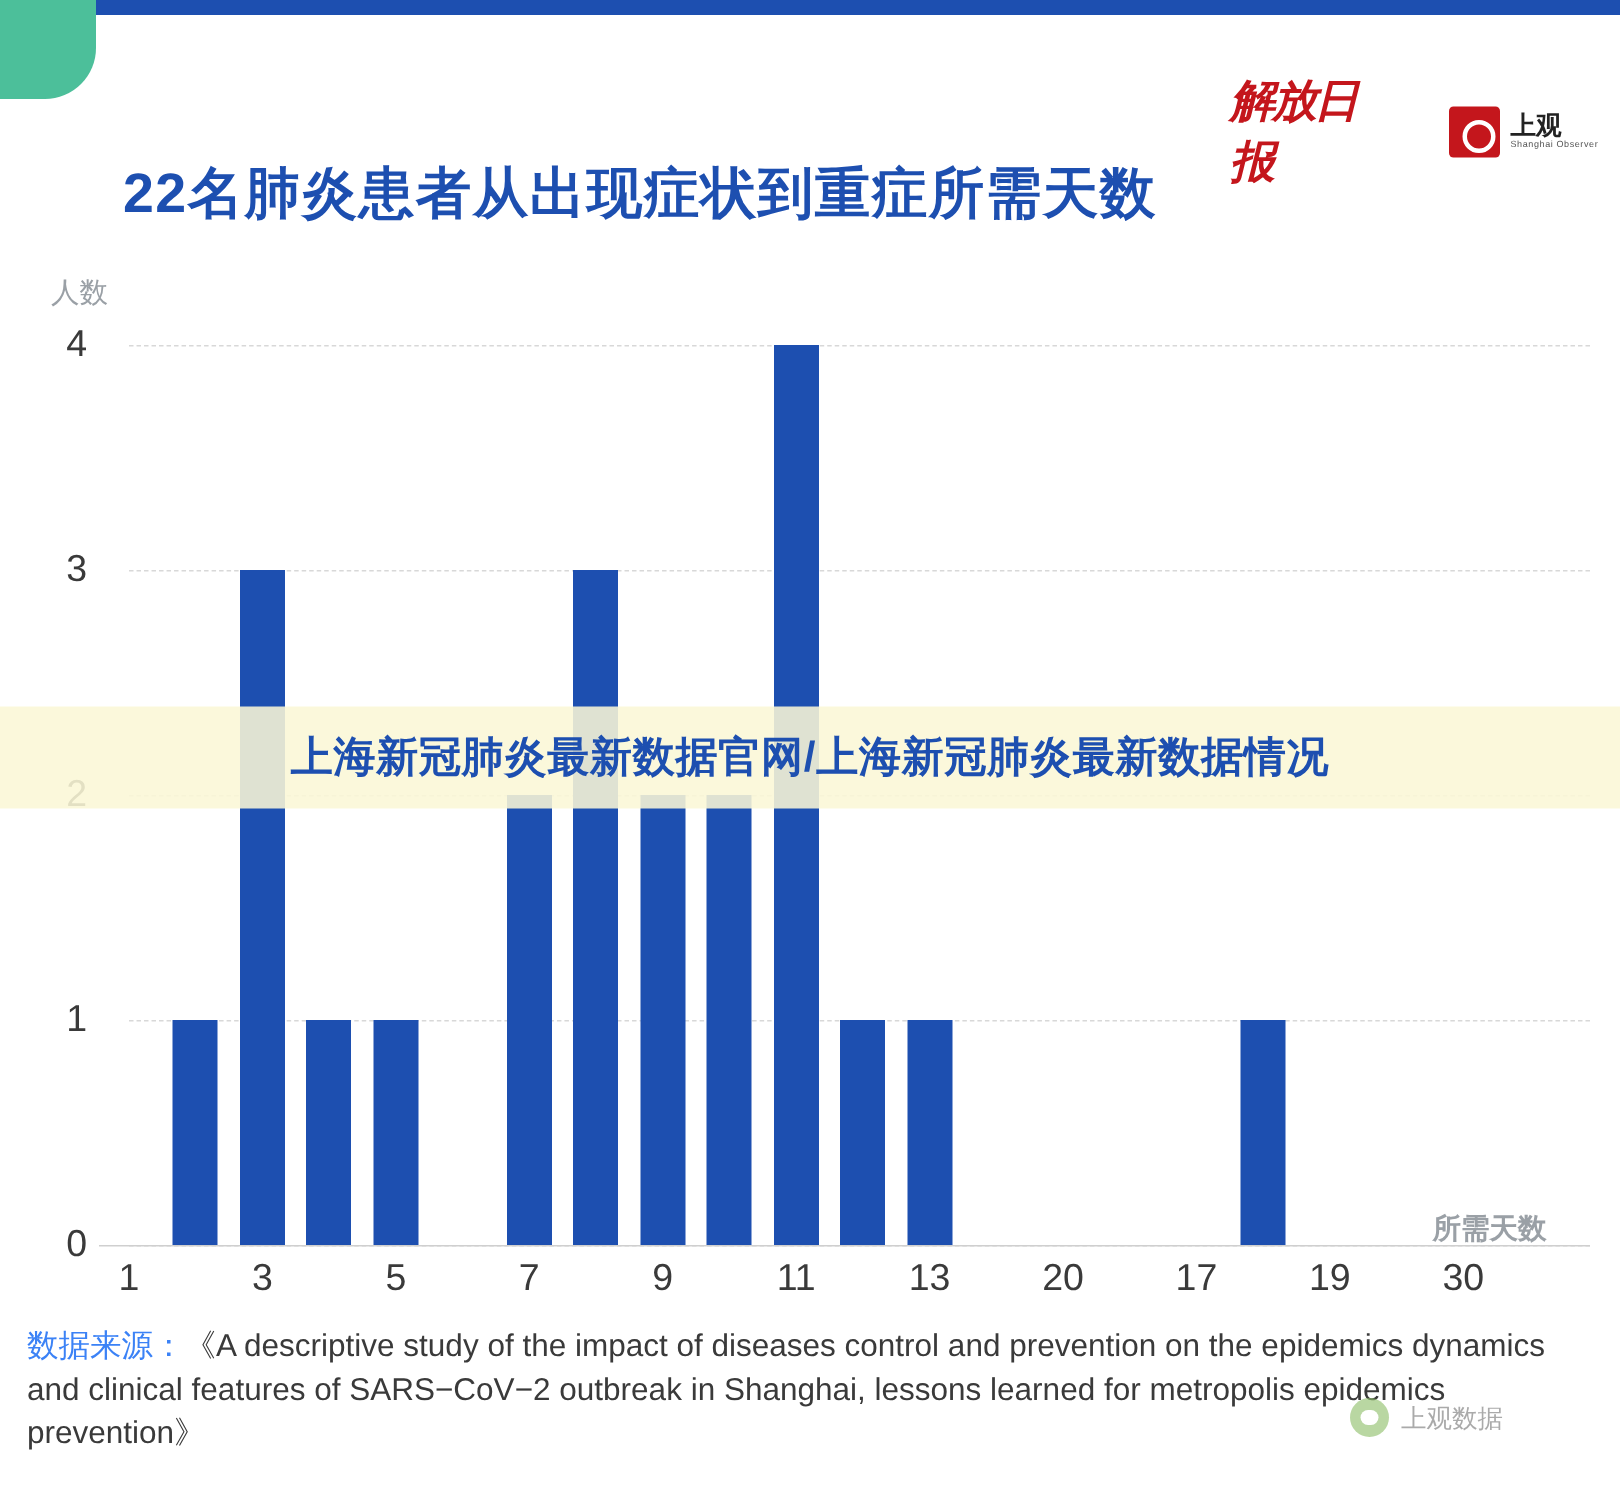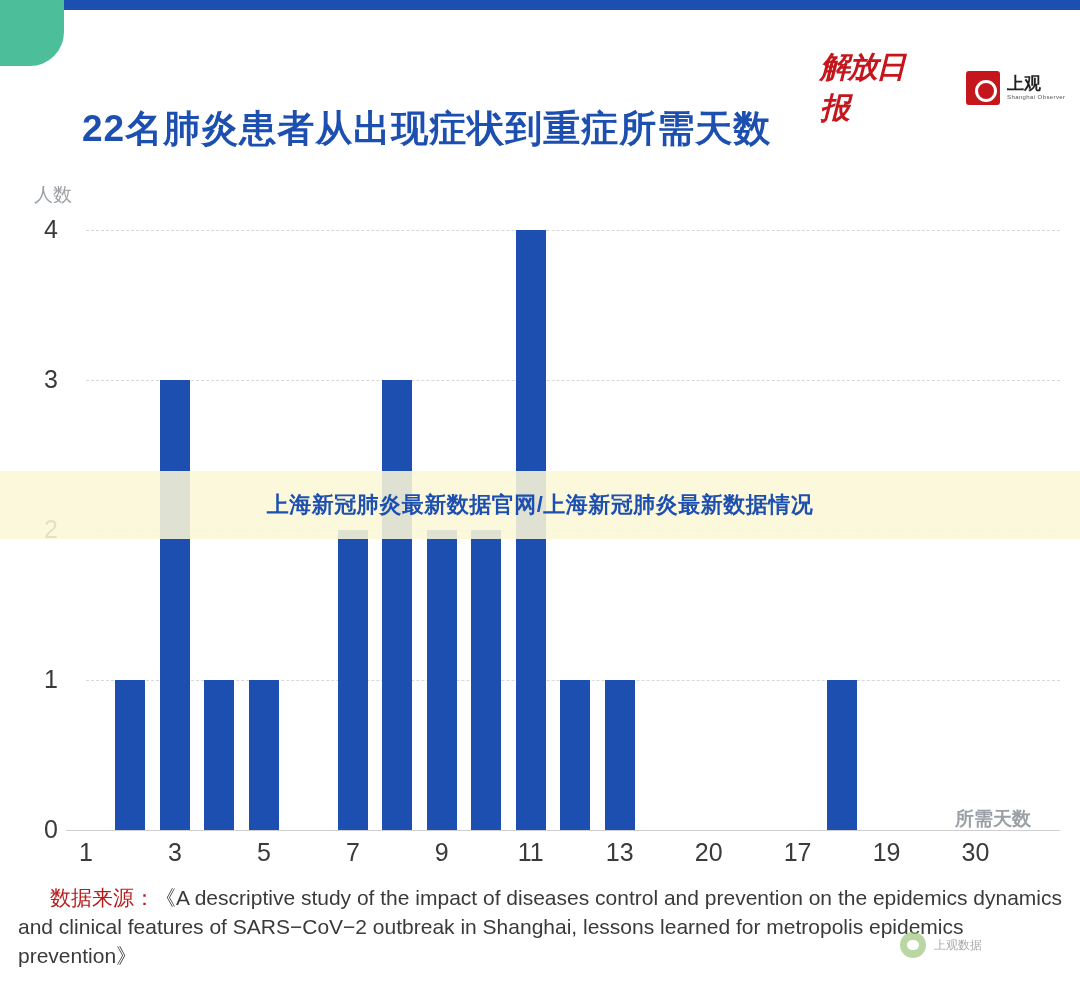--- a/index.html
+++ b/index.html
@@ -90,45 +90,45 @@
     position: absolute; left: 66px; top: 838px; width: 994px; height: 36px;
   }
   .xtick {
     position: absolute; font-size: 25px; color: #3a3a3a; transform: translateX(-50%);
   }
   
   .source {
     position: absolute; left: 18px; top: 884px; width: 1050px;
     font-size: 21px; color: #3a3a3a; line-height: 1.38;
   }
-  .source .lbl { color: #b91c1c; margin-left: 32px; }
+  .source .lbl { color: #3b82f6; }
   
   .watermark-band {
     position: absolute; left: 0; top: 471px; width: 1080px; height: 68px;
     background: rgba(250,247,214,0.88);
   }
   .watermark-text {
     position: absolute; left: 0; top: 471px; width: 1080px; height: 68px;
     display: flex; align-items: center; justify-content: center;
-    font-size: 22px; font-weight: bold; color: #1d4fb0; letter-spacing: .5px;
+    font-size: 28px; font-weight: bold; color: #1d4fb0; letter-spacing: .5px;
   }
   .wechat-badge {
     position: absolute; left: 900px; top: 932px;
     display: flex; align-items: center; gap: 8px;
     opacity: .62;
   }
   .wechat-badge .circle {
     width: 26px; height: 26px; border-radius: 50%; background: #8fbf6a;
     position: relative;
   }
   .wechat-badge .circle::after {
     content: ""; position: absolute; left: 7px; top: 8px; width: 12px; height: 10px;
     background: #fff; border-radius: 5px;
   }
-  .wechat-badge .label { font-size: 12px; color: #777; }
+  .wechat-badge .label { font-size: 17px; color: #777; }
 </style>
 </head>
 <body>
 
 <div id="page">
 
   <div class="top-bar"></div>
   <div class="corner-green"></div>
 
   <div class="title">22名肺炎患者从出现症状到重症所需天数</div>

